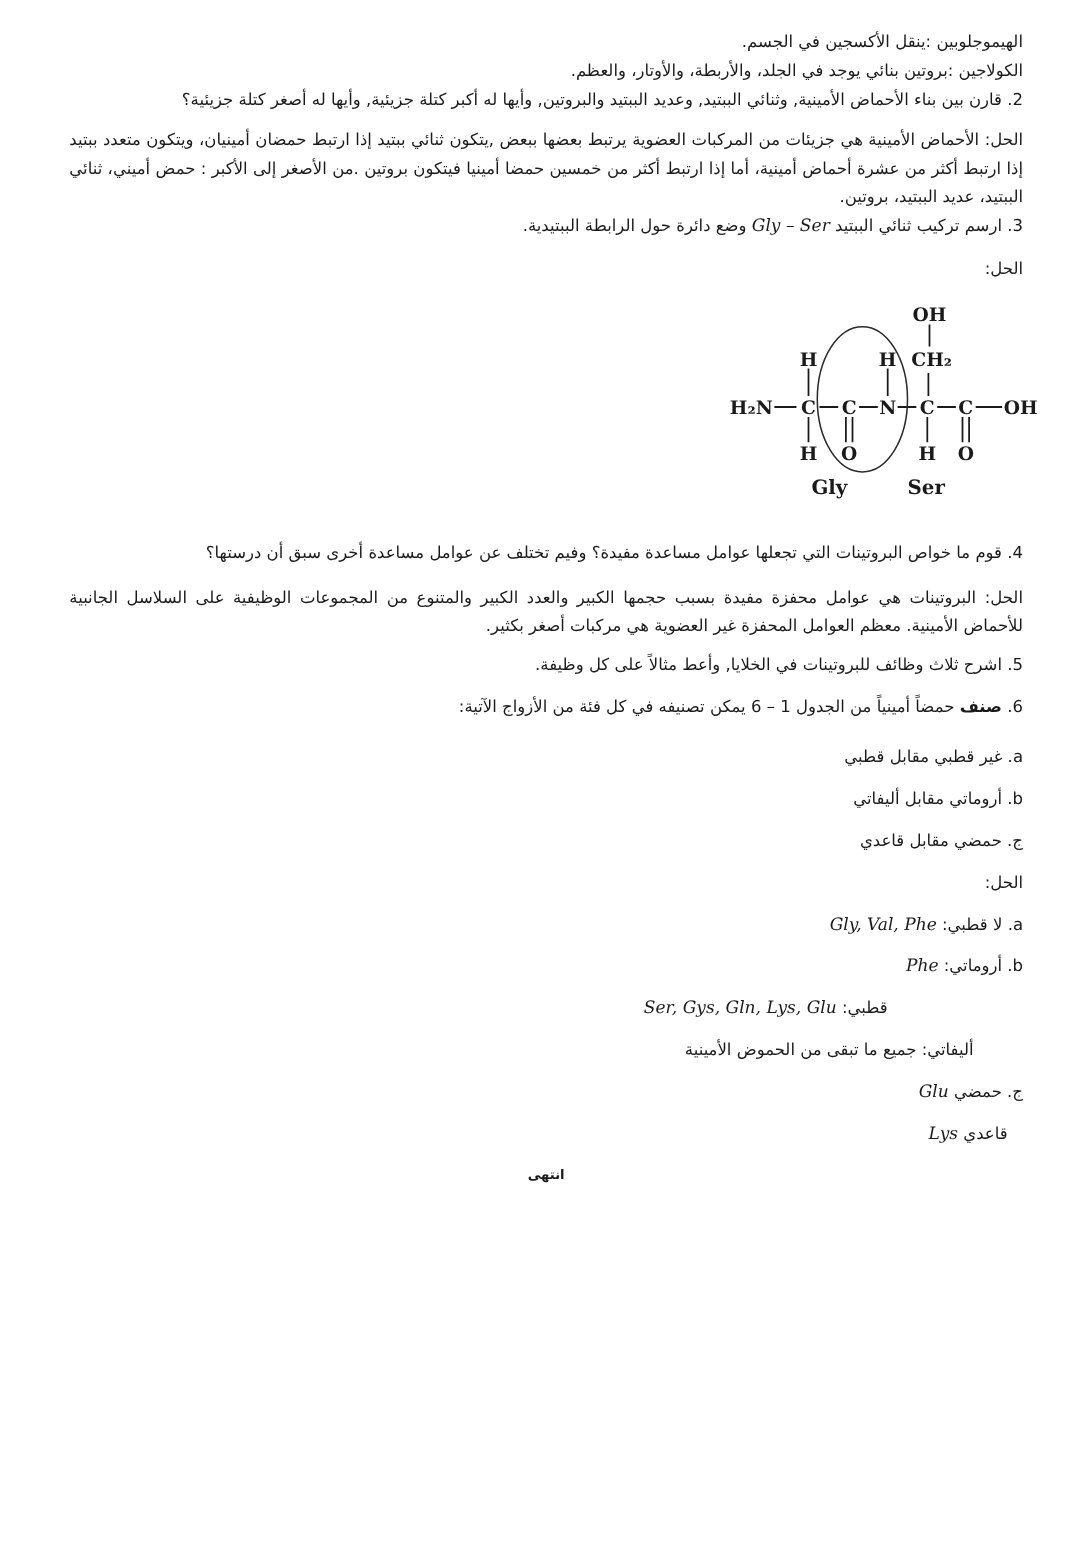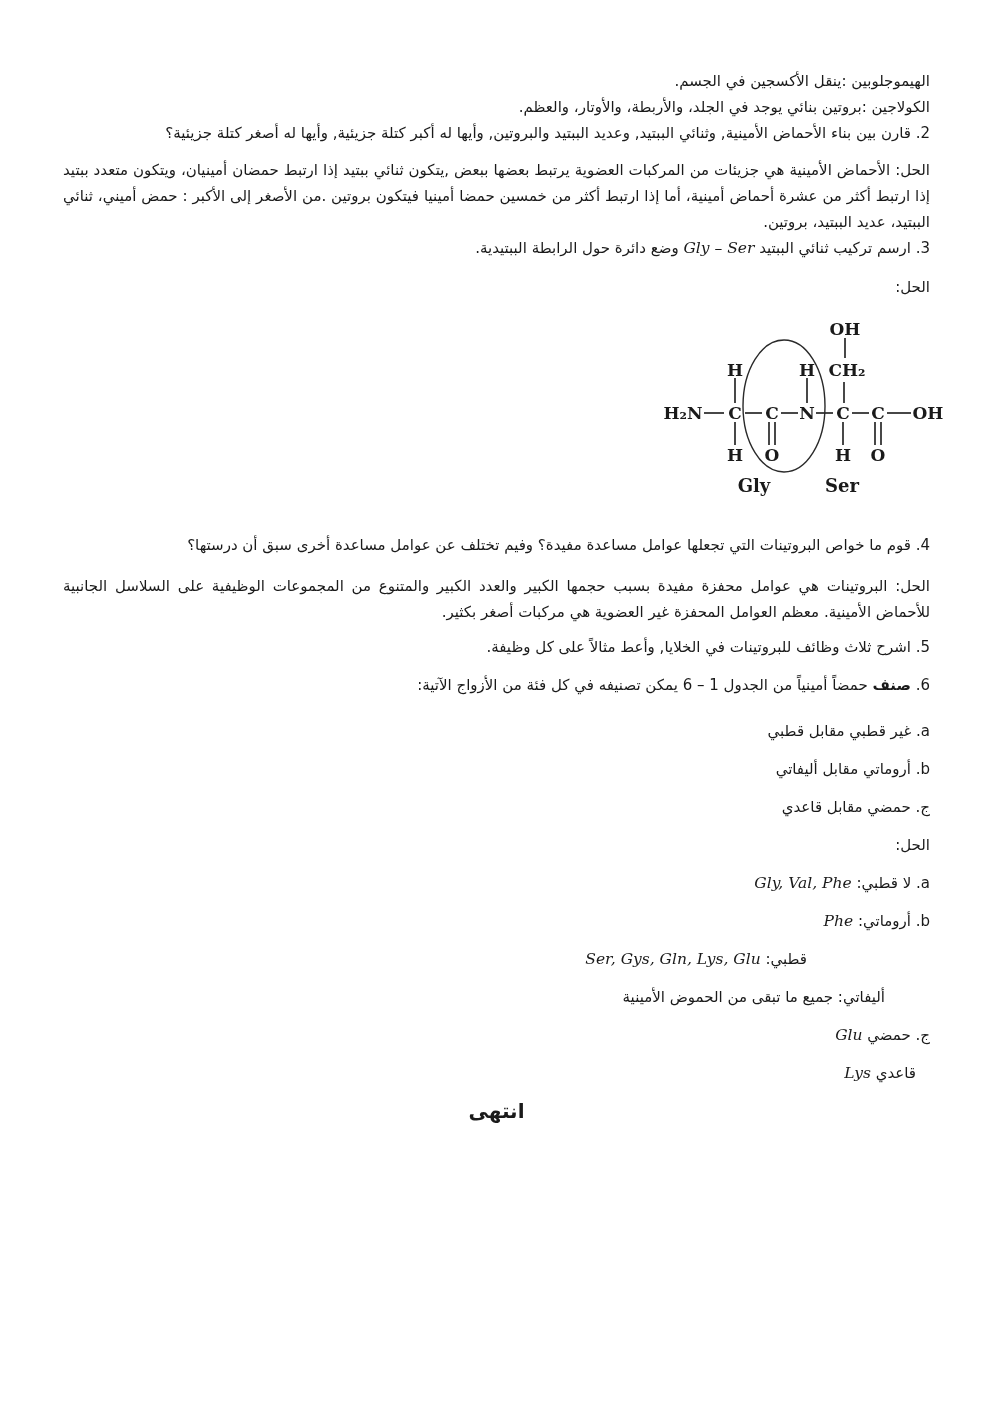--- a/index.html
+++ b/index.html
@@ -1,38 +1,38 @@
 <!DOCTYPE html>
 <html lang="ar"><head>
 <meta charset="utf-8">
 <style>
   html,body{margin:0;padding:0;}
   body{
     width:993px;height:1404px;background:#ffffff;color:#1a1a1a;
     font-family:"DejaVu Sans",sans-serif;position:relative;overflow:hidden;
   }
-  .page{direction:rtl;padding:68px 63px 0 63px;box-sizing:border-box;}
+  .page{direction:rtl;padding:25px 63px 0 63px;box-sizing:border-box;}
   p{margin:0;font-size:15px;line-height:26px;text-align:right;}
   .just{text-align:justify;text-align-last:right;}
   .lat{font-family:"DejaVu Serif",serif;font-style:italic;font-size:15.5px;}
   .b{font-weight:bold;}
   .answer2{margin-top:11px;}
   .sol3{margin-top:13px;}
   .diagram{margin:8px -55px 0 auto;width:360px;direction:ltr;}
   .q4{margin-top:20px;}
   .a4{margin-top:15px;}
   .q5{margin-top:9px;}
   .a5{margin-top:13px;}
   .q6{margin-top:12px;}
   .opt1{margin-top:20px;}
   .sp{margin-top:12px;}
   .ind-polar{margin-left:0;margin-right:123px;}
   .ind-ali{margin-right:45px;}
   .ind-basic{margin-right:14px;}
-  .end{margin-top:12px;text-align:center;font-weight:bold;font-size:20px;}
+  .end{margin-top:12px;text-align:center;font-weight:bold;font-size:12px;}
   svg text{font-family:"DejaVu Serif",serif;font-weight:bold;fill:#1a1a1a;}
   svg .atom{font-size:17px;}
   svg .residue{font-size:18px;}
   svg line{stroke:#1a1a1a;stroke-width:1.6;}
   svg ellipse{fill:none;stroke:#2a2a2a;stroke-width:1.4;}
 </style>
 </head>
 <body>
 
 <main class="page">

